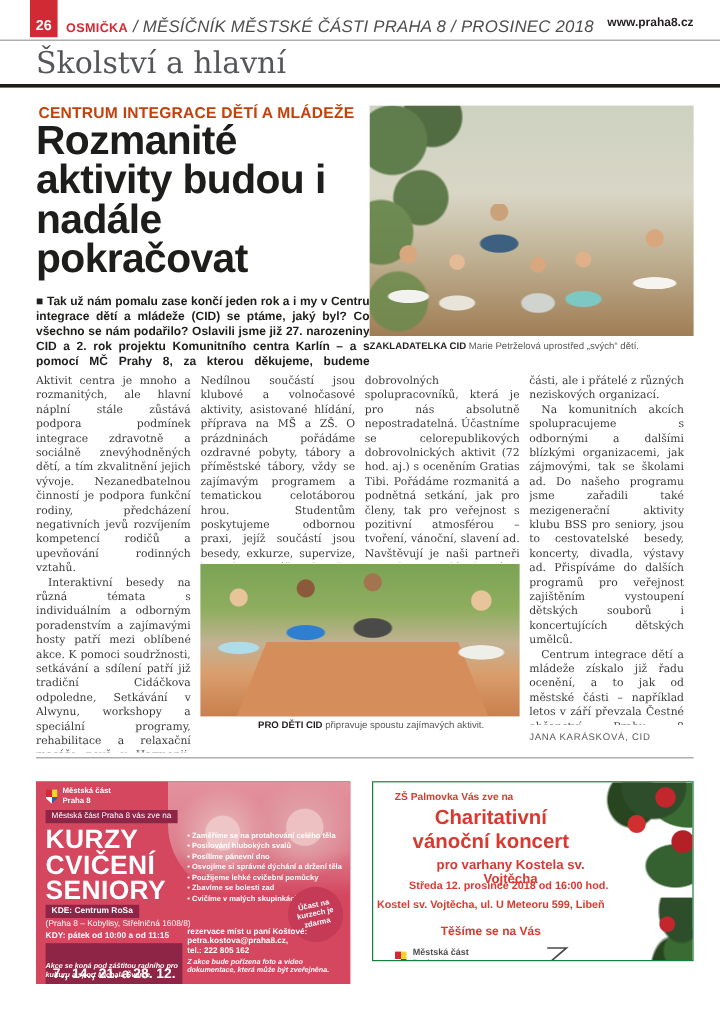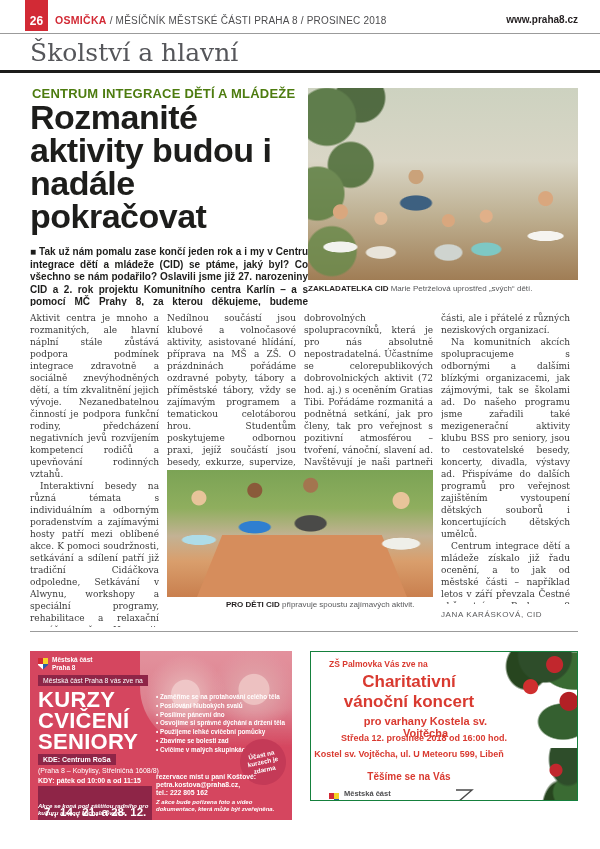--- a/index.html
+++ b/index.html
@@ -5,47 +5,47 @@
   html,body{margin:0;padding:0;background:#ffffff;}
   .page{position:relative;width:600px;height:849px;background:#ffffff;overflow:hidden;
         font-family:"Liberation Sans",sans-serif;}
   .abs{position:absolute;}
 
   
   .pagenum-box{left:25px;top:0;width:23px;height:31px;background:#d22a35;color:#fff;
     font-weight:bold;font-size:12px;display:flex;align-items:flex-end;justify-content:center;padding-bottom:3px;box-sizing:border-box;}
   .masthead{left:55px;top:14px;font-size:9.5px;color:#4d4d4f;white-space:nowrap;}
   .masthead .brand{color:#d22a35;font-weight:bold;font-size:10.5px;letter-spacing:.3px;}
-  .masthead .tagline{font-size:10px;letter-spacing:.2px;}
+  .masthead .tagline{font-size:14px;letter-spacing:.2px;font-style:italic;}
   .site-url{right:22px;top:14px;font-size:10px;font-weight:bold;color:#231f20;text-align:right;}
   .rule-thin{left:0;top:33px;width:600px;height:1px;background:#9b9b9b;}
   .section-title{left:30px;top:38px;font-family:"DejaVu Serif",serif;font-size:25px;color:#55565a;}
   .rule-black{left:0;top:70px;width:600px;height:3px;background:#1d1d1b;}
 
   
-  .kicker{left:32px;top:86px;font-size:13px;font-weight:bold;color:#4d7c0f;letter-spacing:.2px;}
+  .kicker{left:32px;top:86px;font-size:13px;font-weight:bold;color:#c2410c;letter-spacing:.2px;}
   .headline{left:30px;top:101px;width:282px;font-size:34px;line-height:33px;font-weight:800;
     color:#1d1d1b;letter-spacing:-.5px;}
   .lead{left:30px;top:246px;width:278px;height:60px;overflow:hidden;font-size:10px;line-height:12.5px;
     font-weight:bold;color:#1d1d1b;text-align:justify;}
 
   .bodycol{font-family:"DejaVu Serif",serif;font-size:9px;line-height:12px;color:#3a3a3a;
     text-align:justify;overflow:hidden;}
   .bodycol p{margin:0;}
   .bodycol p + p{text-indent:10px;}
   .col1{left:30px;top:312px;width:129px;height:315px;}
   .col2{left:167px;top:312px;width:129px;height:157px;}
   .col3{left:304px;top:312px;width:129px;height:157px;}
   .col4{left:441px;top:312px;width:129px;height:292px;}
   .author{left:441px;top:610px;font-size:8px;letter-spacing:.6px;color:#58595b;}
 
   .caption{font-size:8px;color:#58595b;line-height:10px;}
   .caption b{color:#231f20;}
   .cap1{left:308px;top:284px;width:270px;}
-  .cap2{left:178px;top:600px;width:270px;padding-left:48px;}
+  .cap2{left:167px;top:600px;width:270px;padding-left:48px;}
 
   .divider{left:30px;top:631px;width:548px;height:1px;background:#9b9b9b;}
 
   
   .photo{overflow:hidden;}
   .photo1{left:308px;top:88px;width:270px;height:192px;
     background:linear-gradient(180deg,#cdd2c0 0%,#d9d6c6 38%,#bdae8f 68%,#a07d55 100%);}
   .photo1 .foliage{position:absolute;left:0;top:0;width:95px;height:192px;
     background:radial-gradient(circle at 20% 15%,#4c6f38 0 28px,transparent 30px),
                radial-gradient(circle at 55% 5%,#3c5a2c 0 24px,transparent 26px),

